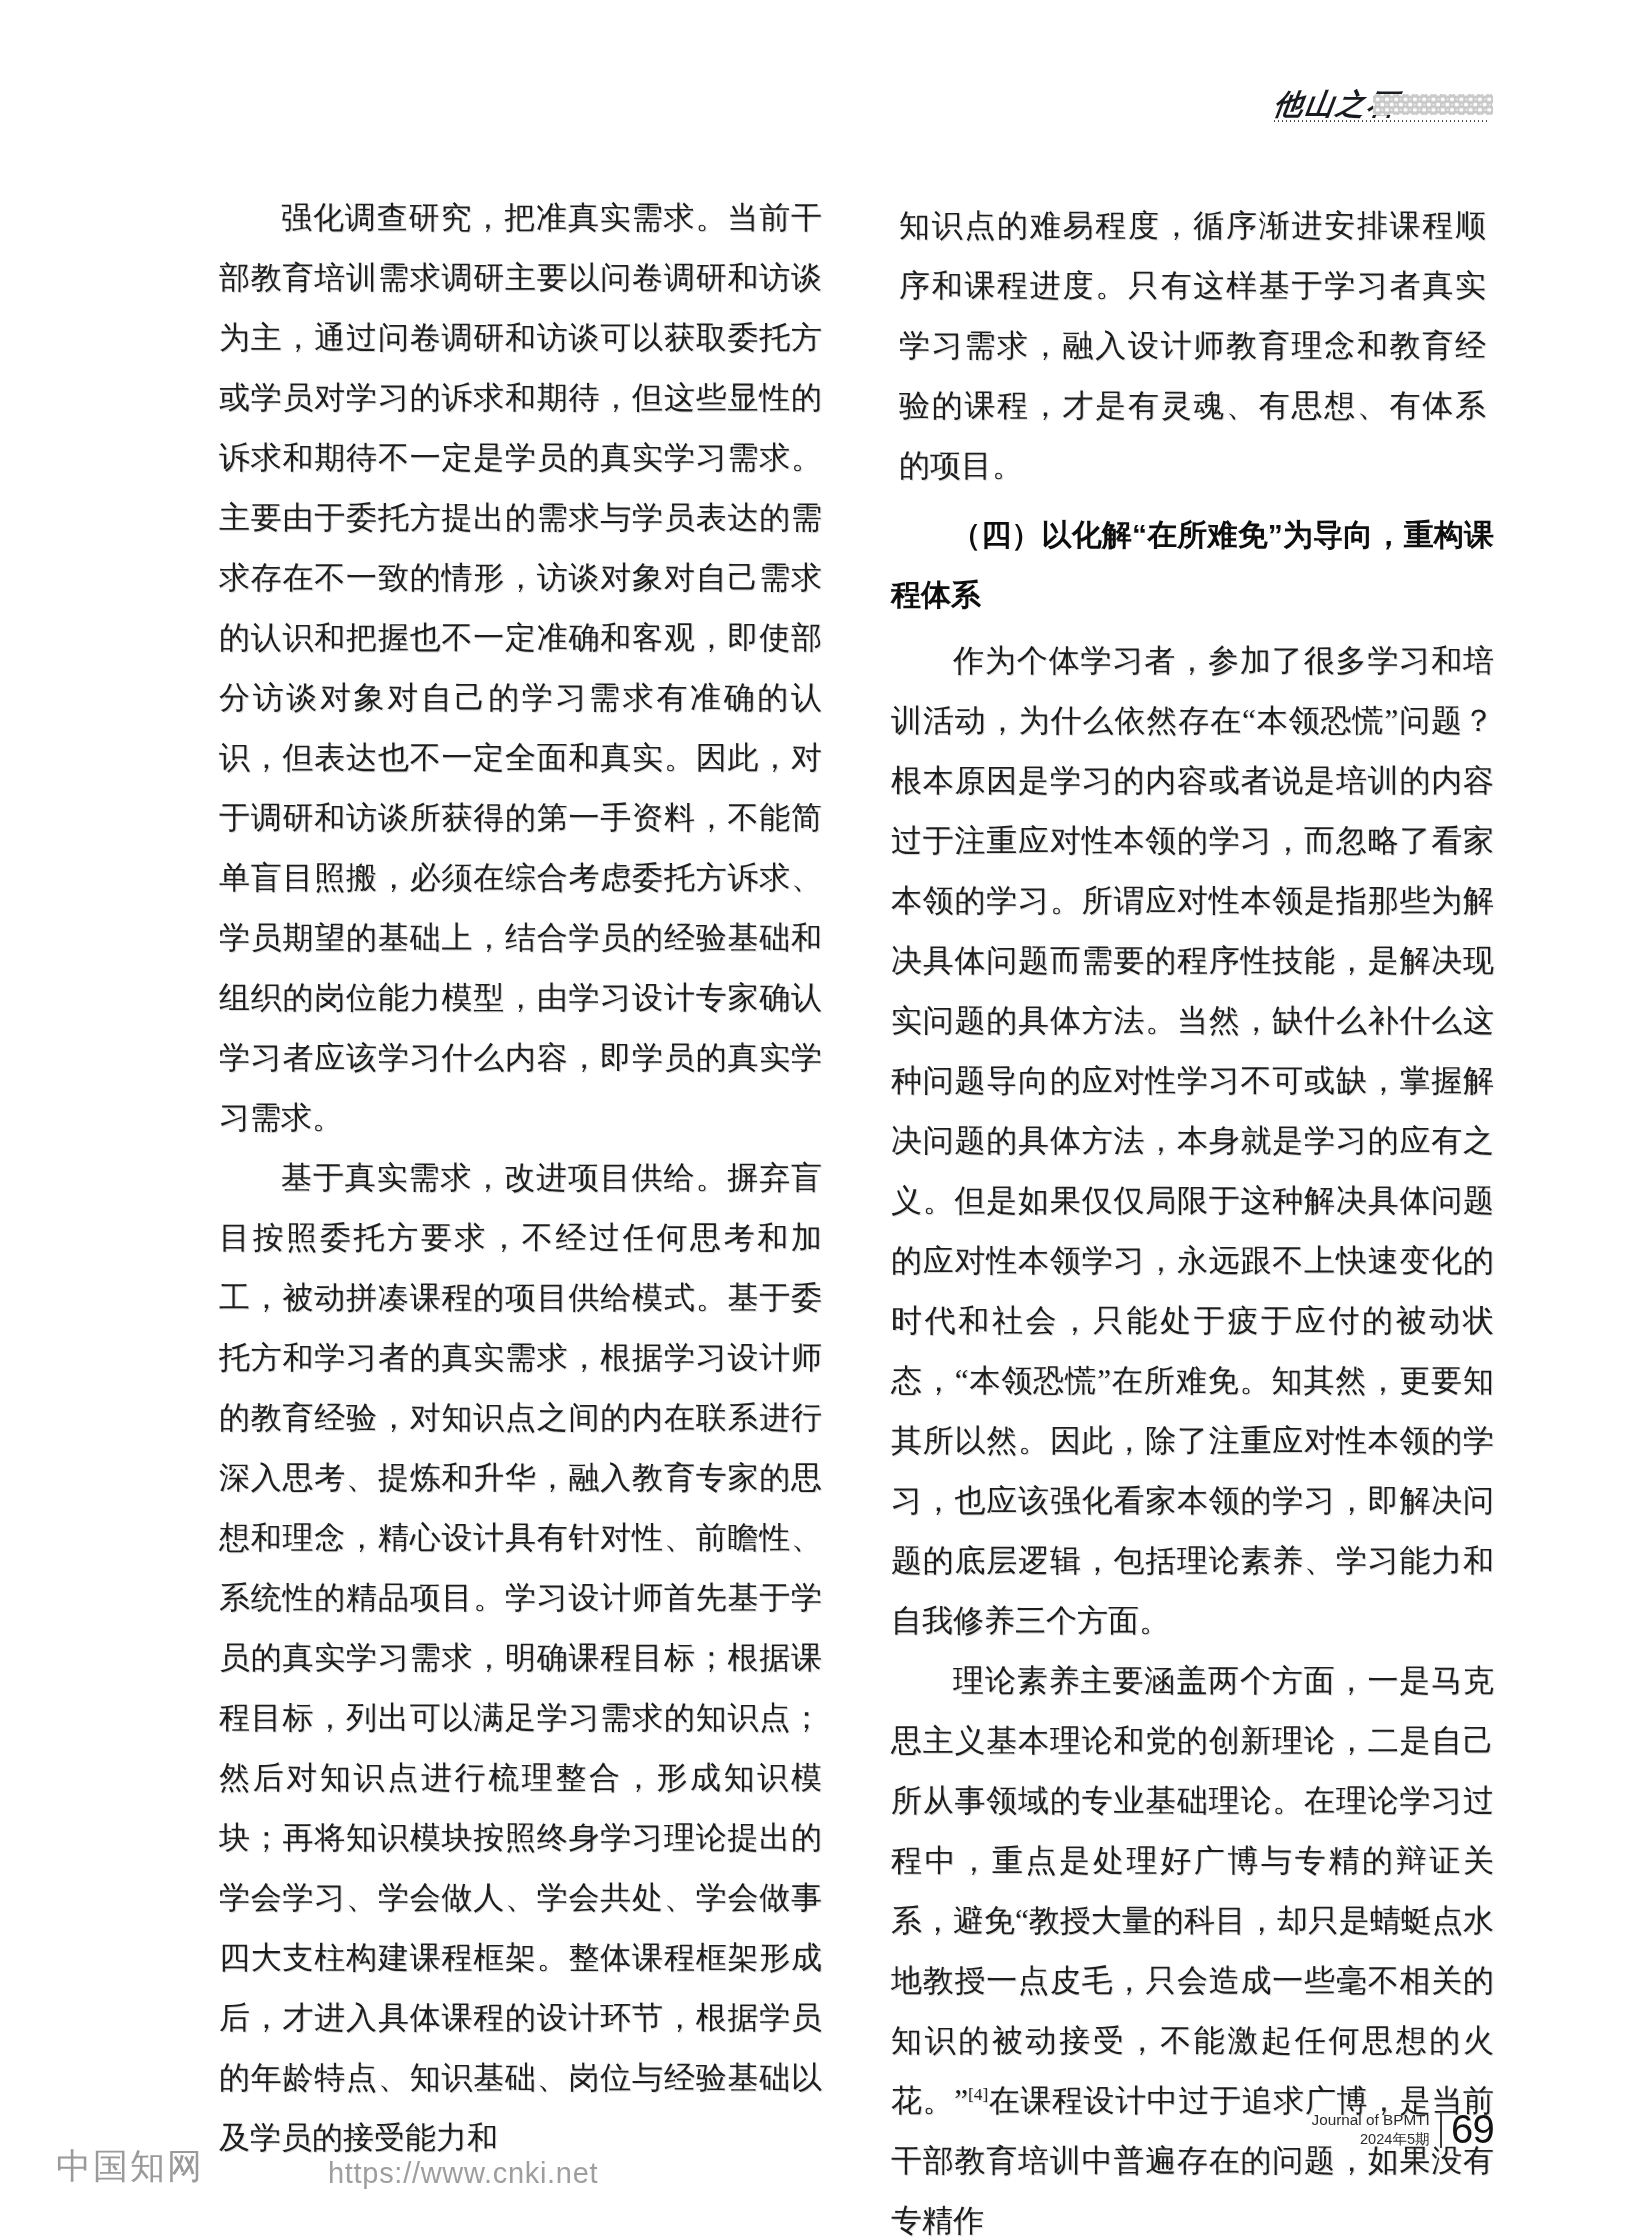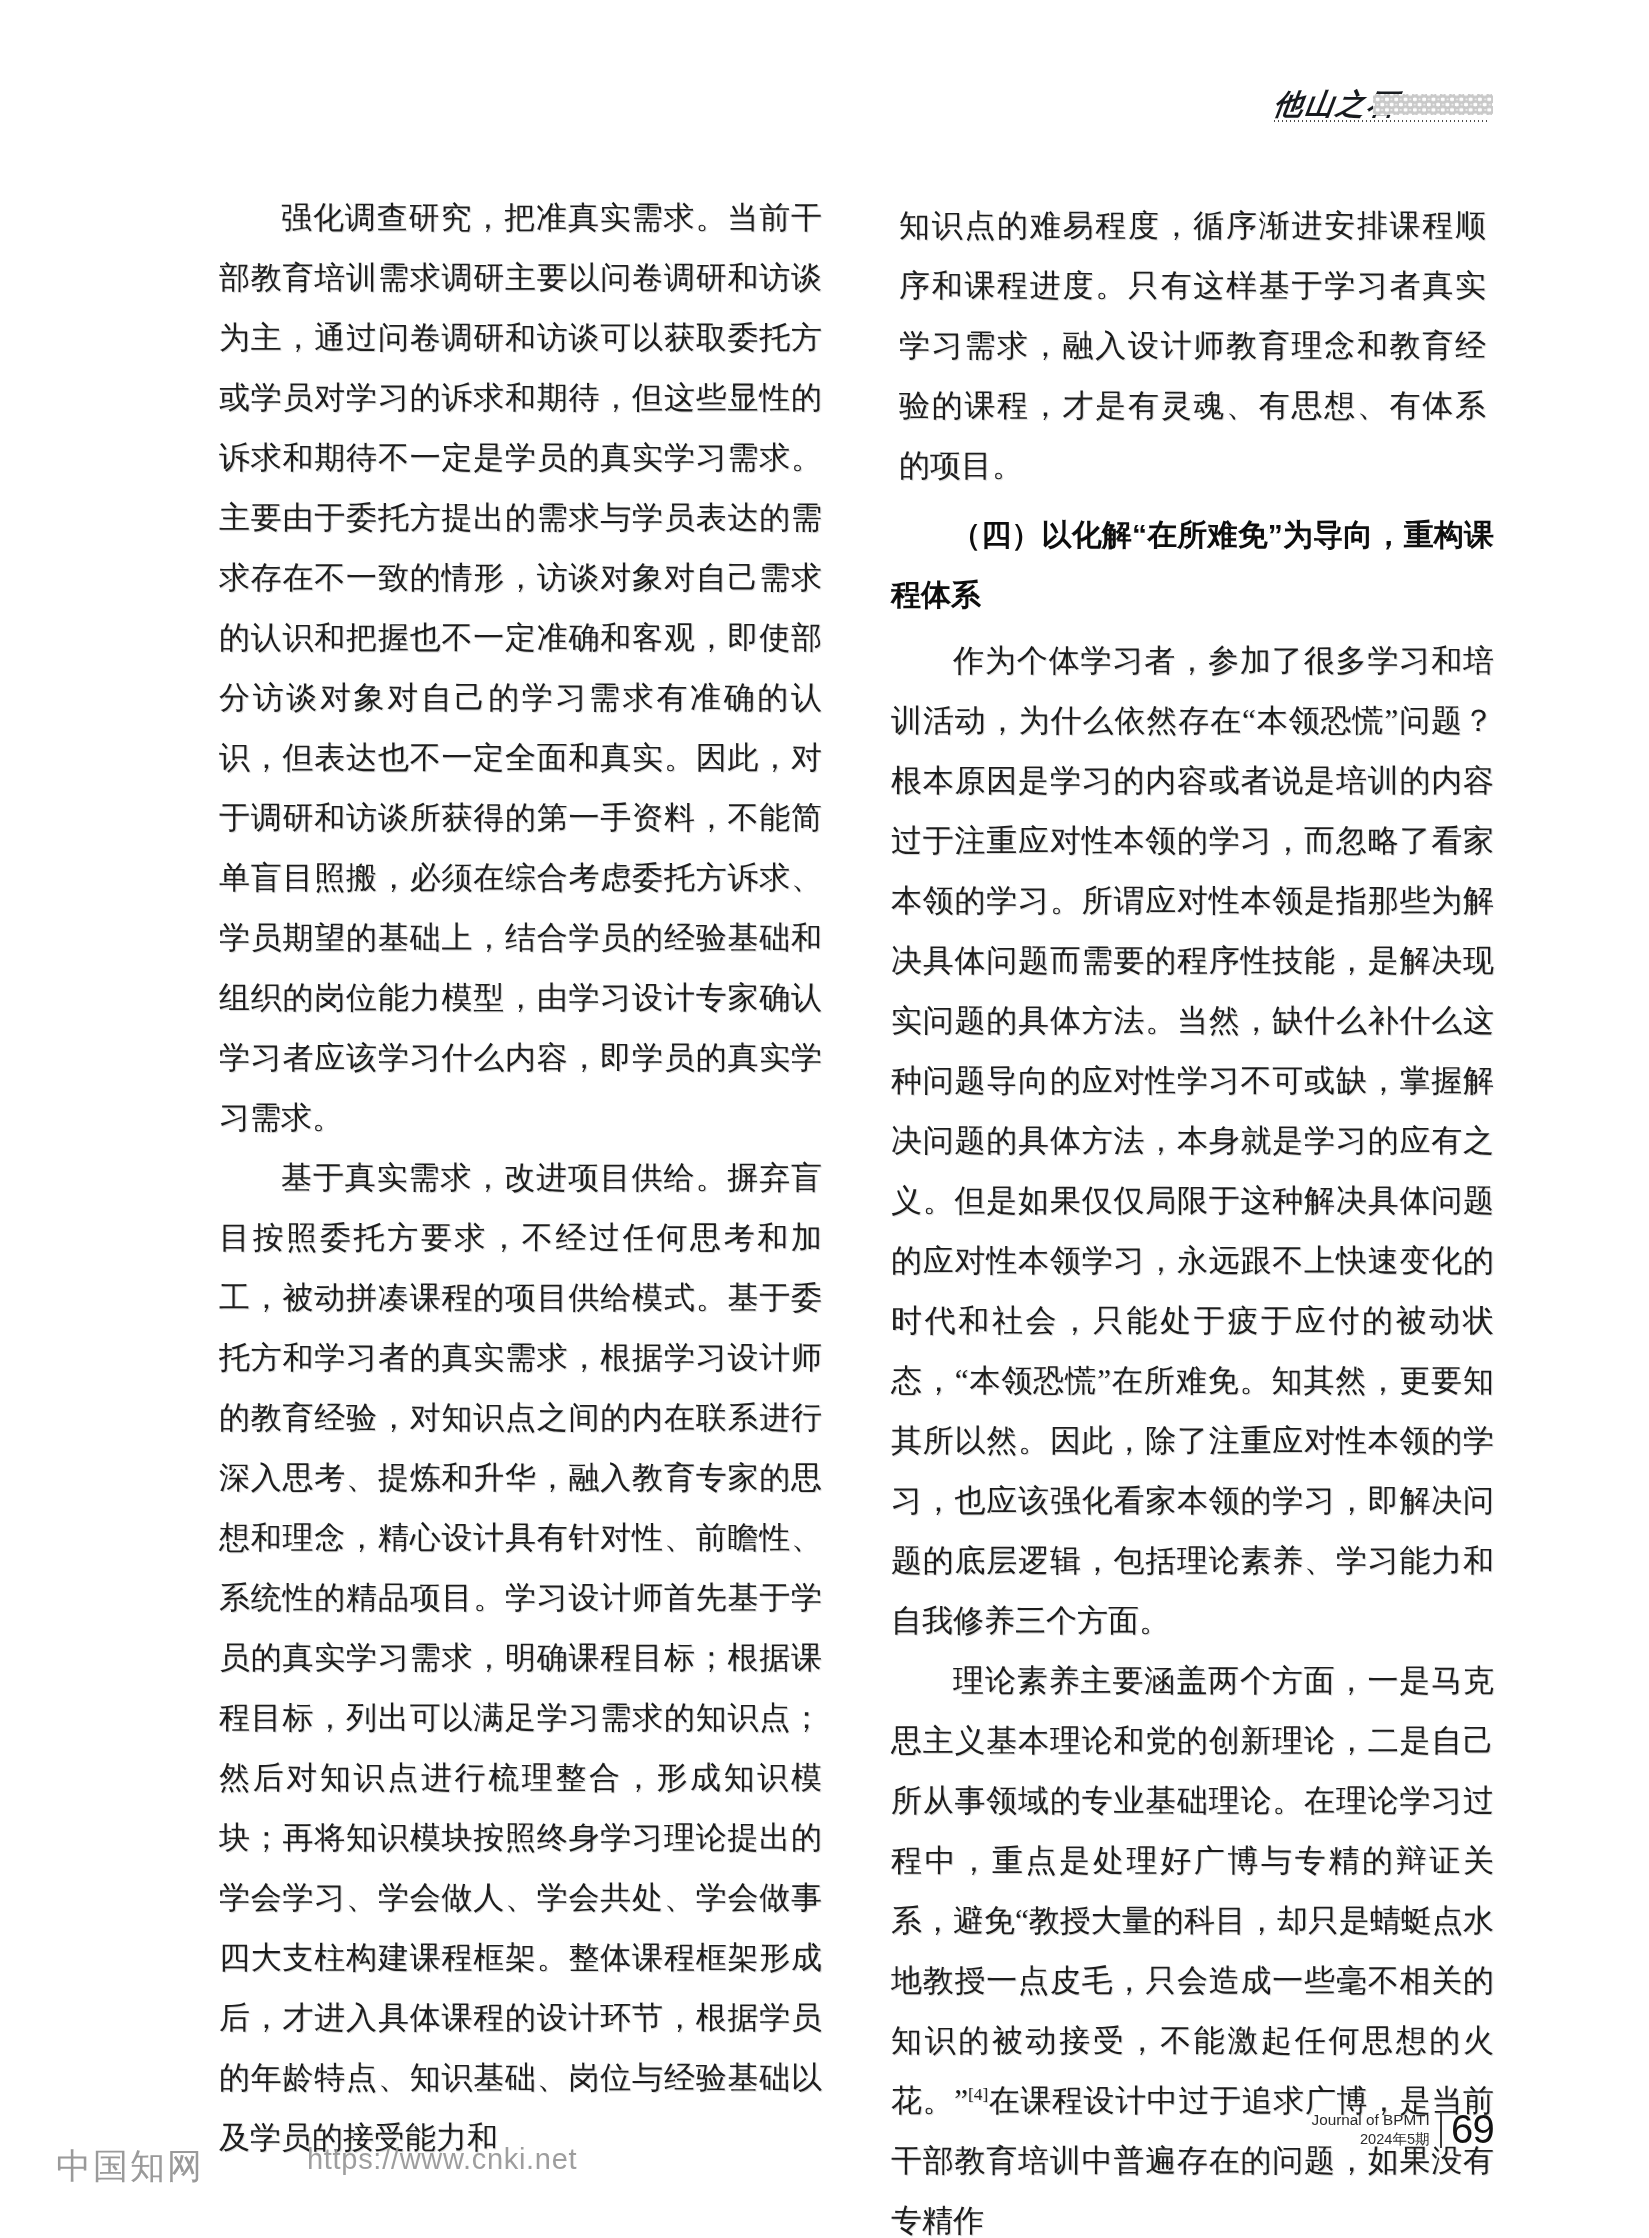--- a/index.html
+++ b/index.html
@@ -65,21 +65,21 @@
   }
   .fj-text{text-align:right;line-height:1.3;}
   .fj-name{font-size:15.3px;}
   .fj-issue{font-size:14.6px;}
   .fj-divider{width:2px;height:36px;background:#3a3a3a;margin:0 8.6px 0 10.6px;}
   .fj-page{font-size:40px;letter-spacing:-0.7px;color:#131313;}
 
   
   .footer-site{
     position:absolute;left:56px;top:2143px;
-    display:flex;align-items:flex-start;gap:67px;
+    display:flex;align-items:flex-end;gap:88px;
     color:#9a9a9a;
     font-family:"Liberation Sans","DejaVu Sans",sans-serif;
   }
   .fs-brand{font-size:35px;letter-spacing:2px;}
   .fs-url{font-size:29px;letter-spacing:0.7px;color:#9e9e9e;margin-left:36px;}
 </style>
 </head>
 <body>
 
 <div class="page">

